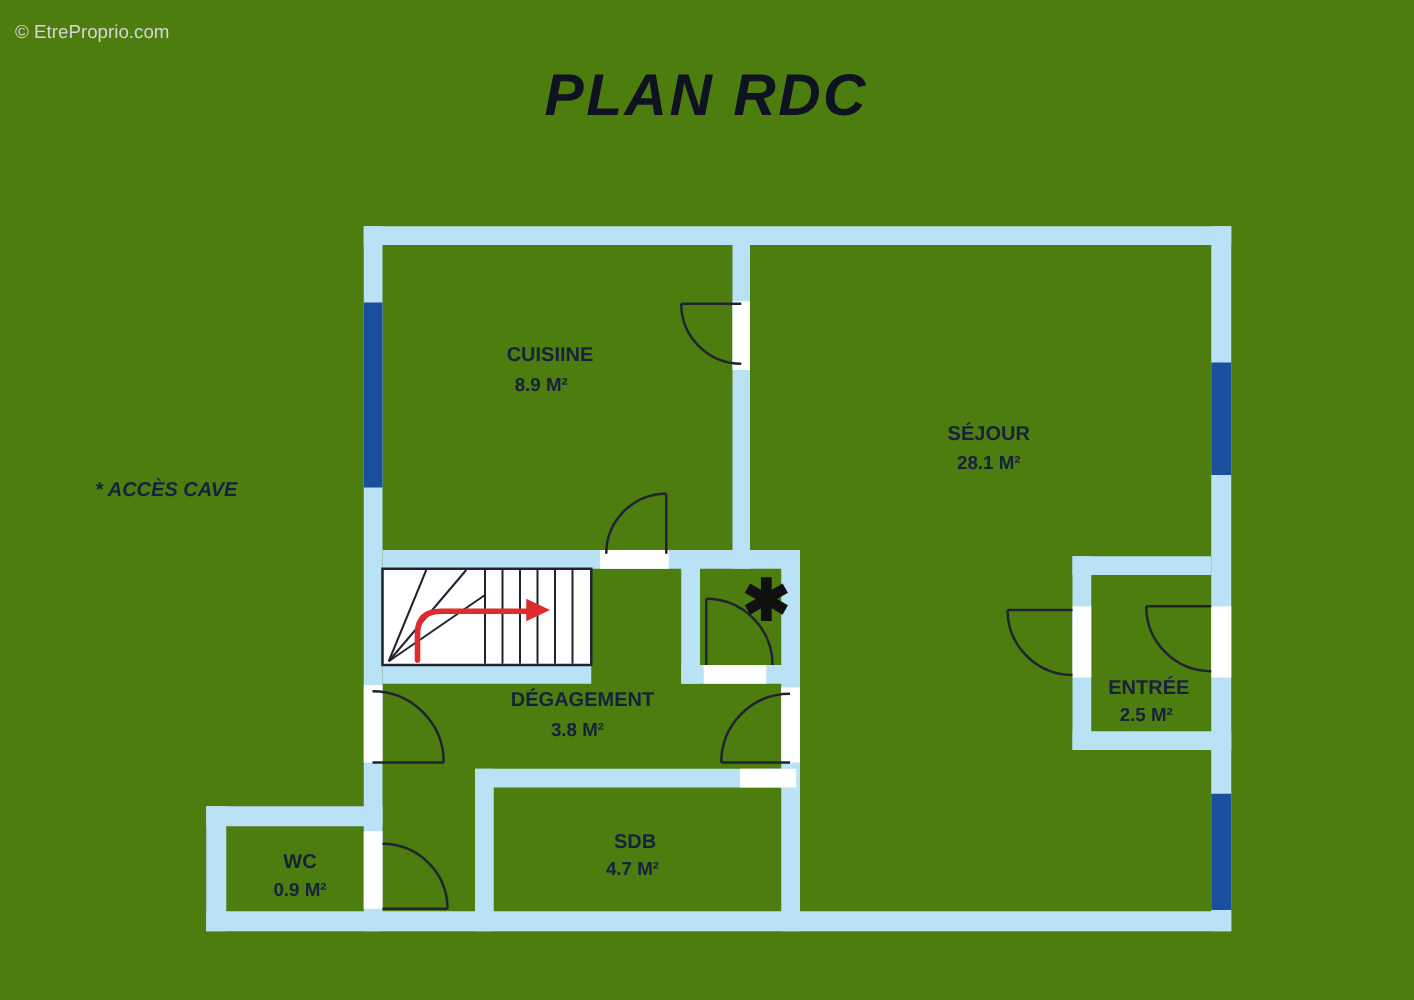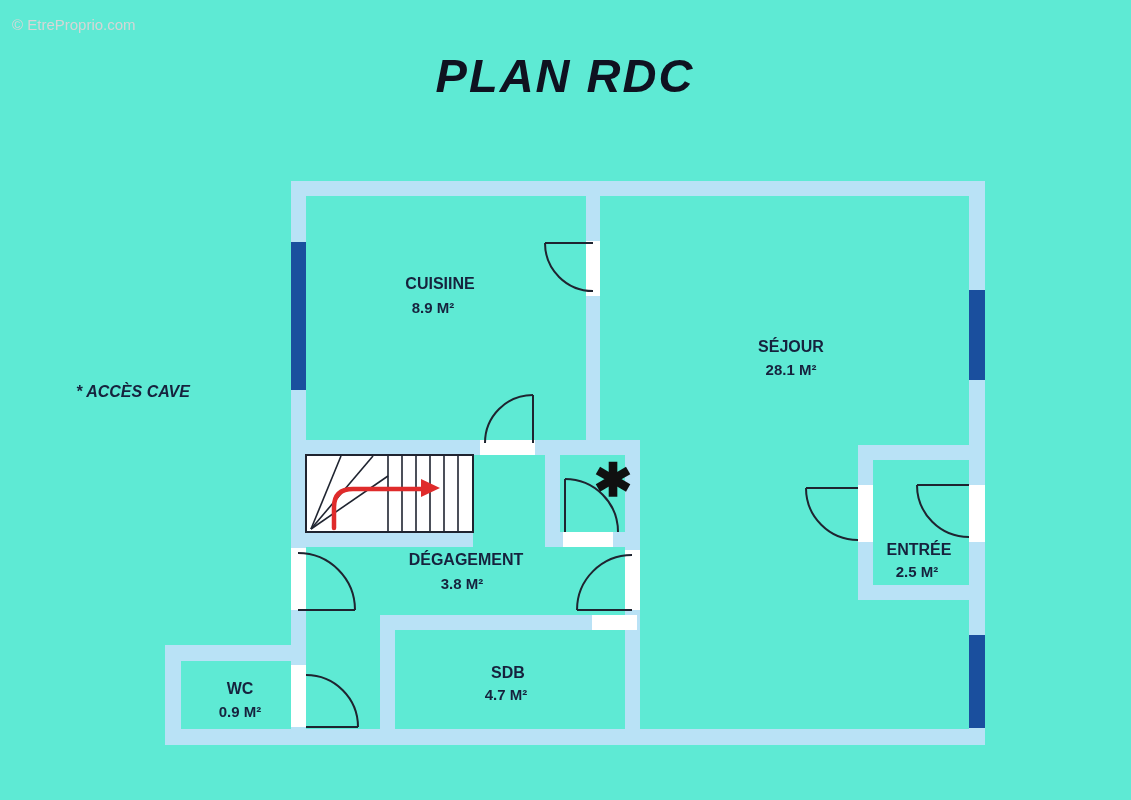--- a/index.html
+++ b/index.html
@@ -1,16 +1,16 @@
 <!DOCTYPE html>
 <html><head>
 <meta charset="utf-8">
 <style>
   html,body{margin:0;padding:0;background:#ffffff;}
-  .page{position:relative;width:1131px;height:800px;background:#5eead4;overflow:hidden;}
+  .page{position:relative;width:1131px;height:800px;background:#4d7c0f;overflow:hidden;}
   svg{display:block;}
   text{font-family:"Liberation Sans",sans-serif;fill:#16223d;}
   .title{font-size:47px;font-weight:bold;font-style:italic;fill:#0f1220;letter-spacing:2px;}
   .watermark{font-size:15px;fill:#d6d6d6;}
   .note{font-size:16px;font-weight:bold;font-style:italic;}
   .room-name{font-size:16px;font-weight:bold;}
   .room-area{font-size:15px;font-weight:bold;}
   .asterisk{font-size:46px;font-weight:bold;fill:#101010;}
   .wall{fill:#b9e2f6;}
   .opening{fill:#ffffff;}

